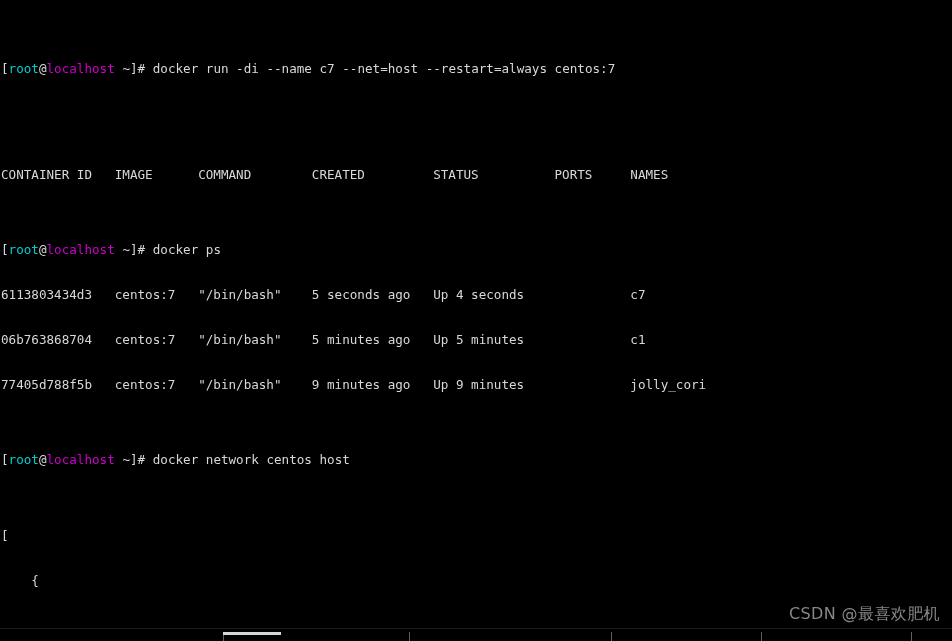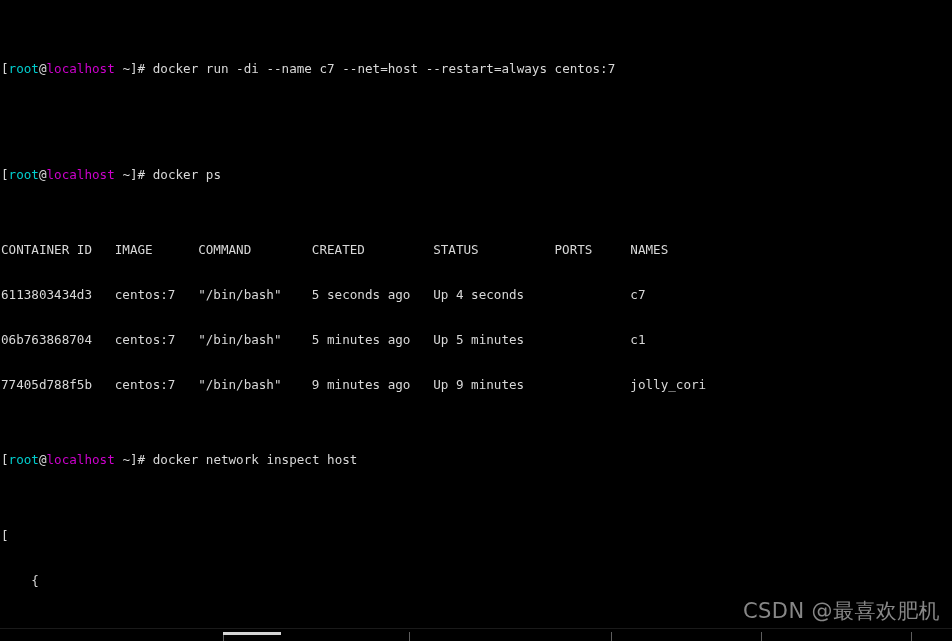--- a/index.html
+++ b/index.html
@@ -78,49 +78,49 @@
     height: 3px;
     background: #d5d5d5;
   }
 
   #watermark {
     position: absolute;
     right: 12px;
     bottom: 16px;
     color: #9a9a9a;
     font-family: "DejaVu Sans", "Liberation Sans", sans-serif;
-    font-size: 21px;
+    font-size: 16px;
     letter-spacing: 0.4px;
     opacity: 0.88;
     pointer-events: none;
   }
 </style>
 </head>
 <body>
 
 <div id="terminal">
 
   <div id="screen">
 
     
     <div class="line"><span class="c-white">[</span><span class="c-cyan">root</span><span class="c-white">@</span><span class="c-magenta">localhost</span><span class="c-white"> </span><span class="c-white">~</span><span class="c-white">]# </span><span class="c-white">docker run -di --name c7 --net=host --restart=always centos:7</span></div>
 
     
 
     
-    <div class="line"><span class="c-white">[</span><span class="c-cyan">root</span><span class="c-white">@</span><span class="c-magenta">localhost</span><span class="c-white"> </span><span class="c-white">~</span><span class="c-white">]# </span><span class="c-white">docker ps</span></div>
+    <div class="line c-white">CONTAINER ID   IMAGE      COMMAND        CREATED         STATUS          PORTS     NAMES</div>
 
     
-    <div class="line c-white">CONTAINER ID   IMAGE      COMMAND        CREATED         STATUS          PORTS     NAMES</div>
+    <div class="line"><span class="c-white">[</span><span class="c-cyan">root</span><span class="c-white">@</span><span class="c-magenta">localhost</span><span class="c-white"> </span><span class="c-white">~</span><span class="c-white">]# </span><span class="c-white">docker ps</span></div>
     <div class="line c-white">6113803434d3   centos:7   "/bin/bash"    5 seconds ago   Up 4 seconds              c7</div>
     <div class="line c-white">06b763868704   centos:7   "/bin/bash"    5 minutes ago   Up 5 minutes              c1</div>
     <div class="line c-white">77405d788f5b   centos:7   "/bin/bash"    9 minutes ago   Up 9 minutes              jolly_cori</div>
 
     
-    <div class="line"><span class="c-white">[</span><span class="c-cyan">root</span><span class="c-white">@</span><span class="c-magenta">localhost</span><span class="c-white"> </span><span class="c-white">~</span><span class="c-white">]# </span><span class="c-white">docker network inspect host</span></div>
+    <div class="line"><span class="c-white">[</span><span class="c-cyan">root</span><span class="c-white">@</span><span class="c-magenta">localhost</span><span class="c-white"> </span><span class="c-white">~</span><span class="c-white">]# </span><span class="c-white">docker network centos host</span></div>
 
     
     <div class="line c-white">[</div>
     <div class="line c-white">    {</div>
     
     
     
     
     
 

